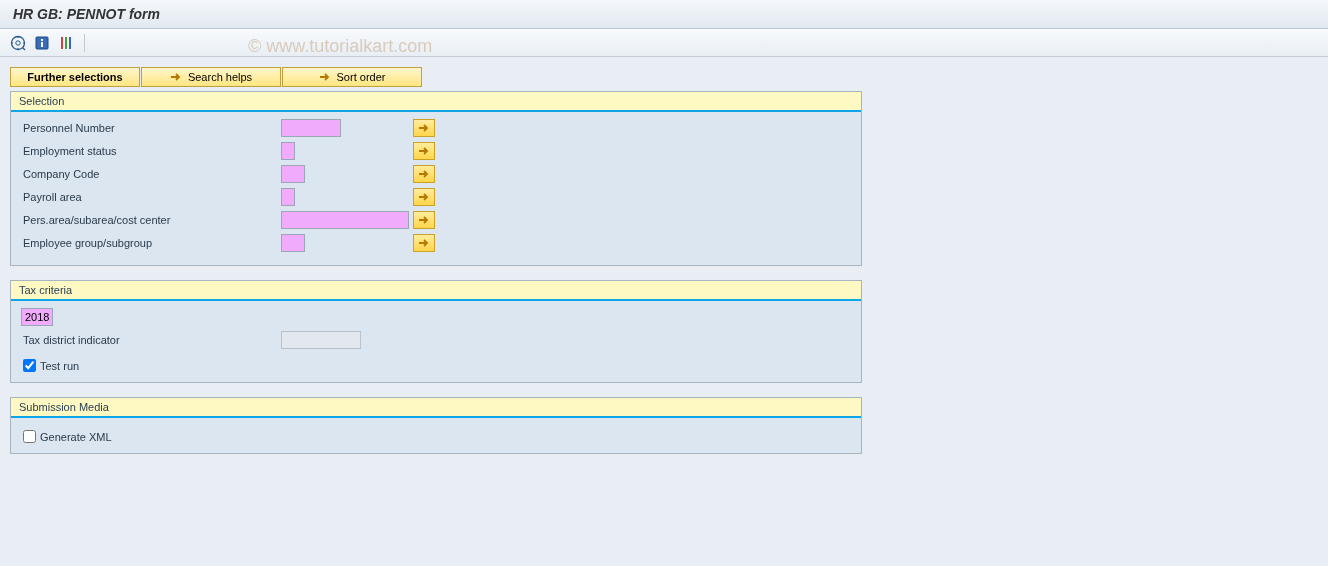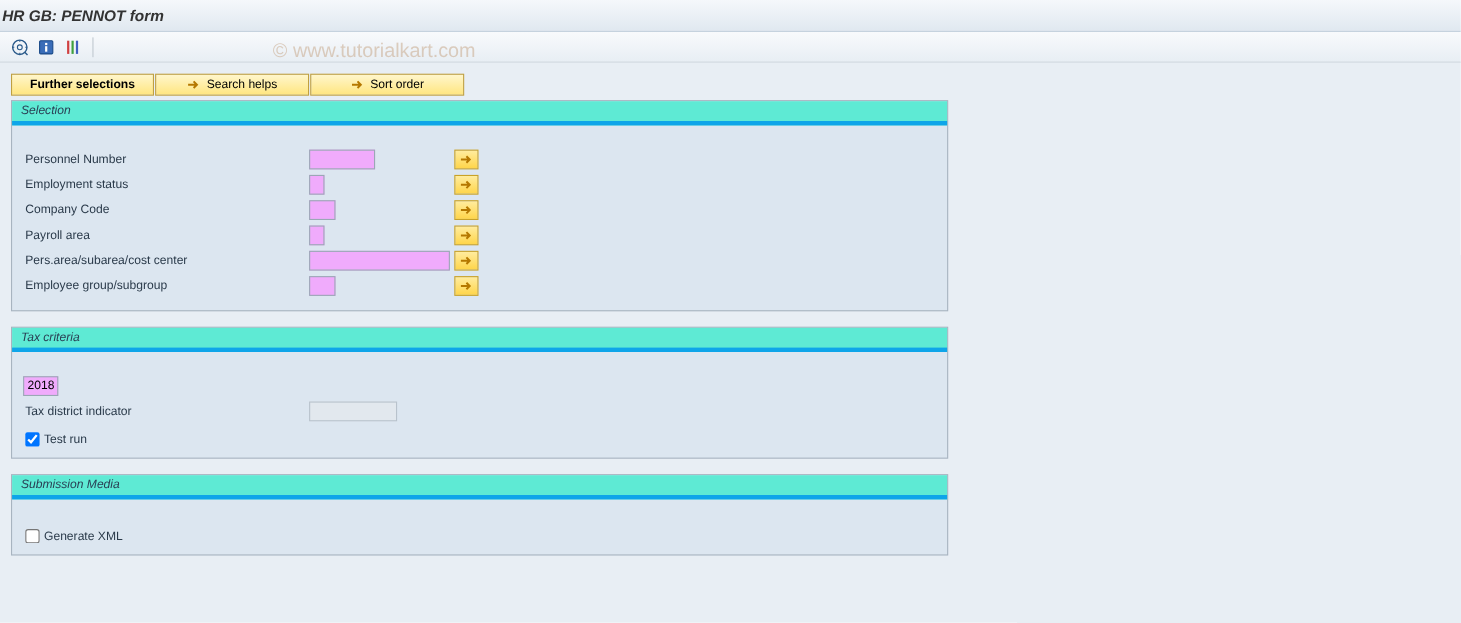--- a/index.html
+++ b/index.html
@@ -11,21 +11,21 @@
       font-family: Arial, sans-serif;
       font-size: 11px;
       background: #fff;
       width: 1328px;
       height: 566px;
       overflow: hidden;
     }
     .title-bar {
       background: linear-gradient(to bottom, #f5f8fb, #e0e8f0);
       border-bottom: 1px solid #b8c8d8;
-      padding: 6px 2px;
+      padding: 6px 13px;
       font-size: 14px;
       font-weight: bold;
       font-style: italic;
       color: #333;
     }
     .toolbar {
       background: linear-gradient(to bottom, #f8fafc, #e8eef4);
       border-bottom: 1px solid #c0cbd5;
       padding: 4px 10px;
       display: flex;
@@ -89,29 +89,28 @@
       height: 12px;
       display: inline-block;
     }
     .panel {
       background: #dce6f0;
       border: 1px solid #a8b4c0;
       margin-bottom: 14px;
       width: 852px;
     }
     .panel-header {
-      background: #5eead4;
-      border-bottom: 4px solid #0ea5e9;
+      background: #fef9c3;
+      border-bottom: 2px solid #0ea5e9;
       padding: 3px 8px;
       font-size: 11px;
       color: #2a4055;
-      font-style: italic;
     }
     .panel-body {
-      padding: 20px 10px 10px 10px;
+      padding: 5px 10px 10px 10px;
     }
     .form-row {
       display: flex;
       align-items: center;
       height: 22px;
       margin-bottom: 1px;
     }
     .form-label {
       width: 260px;
       font-size: 11px;

